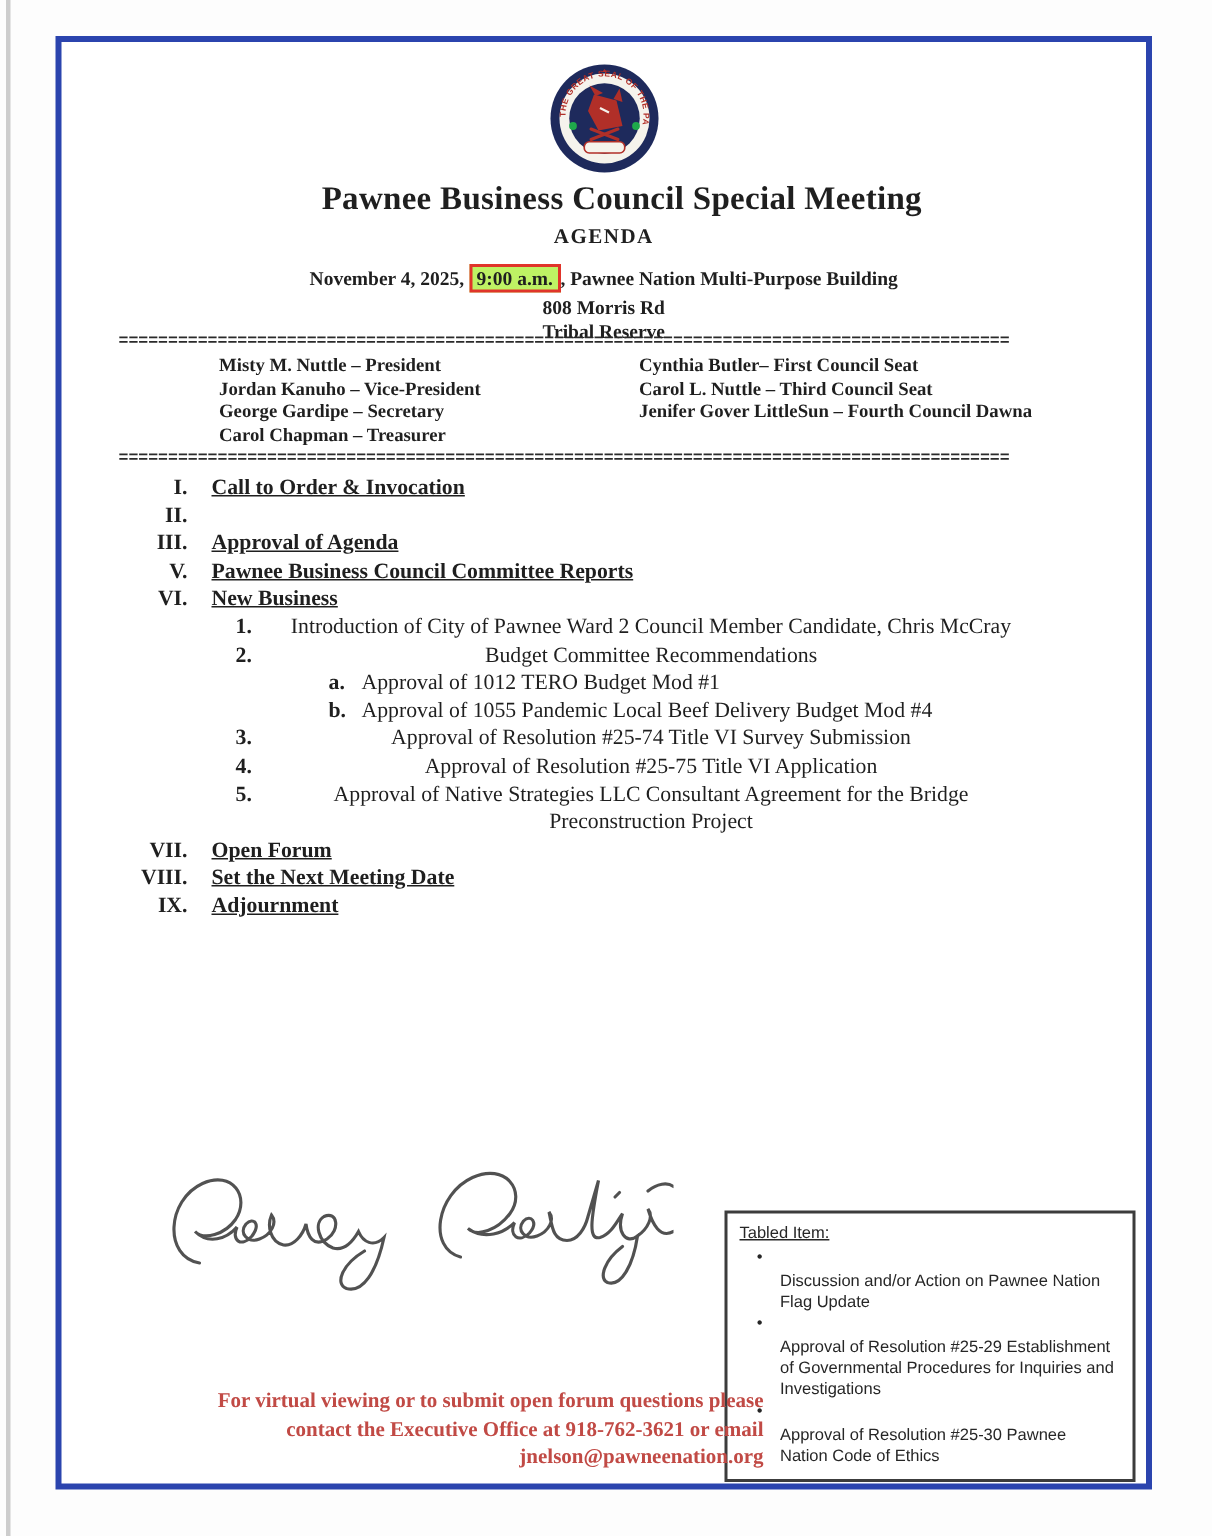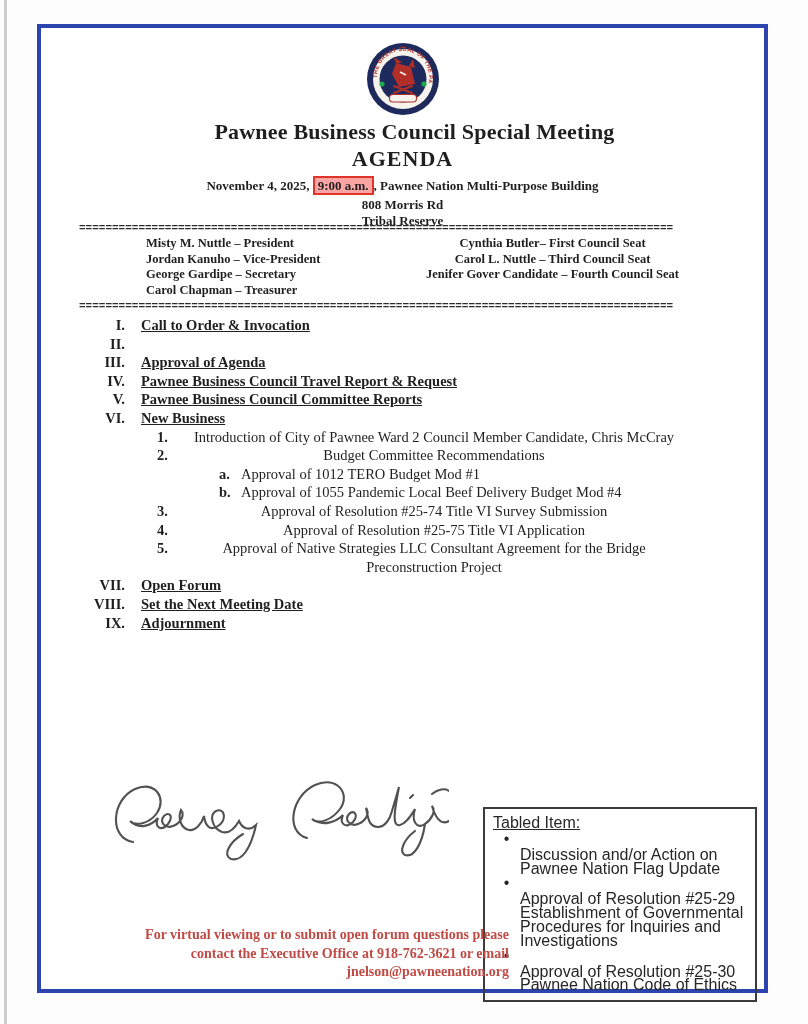--- a/index.html
+++ b/index.html
@@ -8,58 +8,58 @@
   .stage { position:relative; width:808px; height:1024px; background:#fdfdfd; }
   .photo-edge { position:absolute; left:4px; top:0; width:3px; height:1024px;
                 background:#cdcdcd; }
   .frame { position:absolute; left:37px; top:24px; width:731px; height:969px;
            border:4px solid #2b44ae; background:#ffffff; }
 
   
   .header { position:absolute; top:14px; left:0; width:100%; text-align:center; }
   .seal { display:block; margin:0 auto 2px auto; }
   .title-1 { font-size:22px; font-weight:bold; line-height:27px; letter-spacing:.2px;margin-left:24px; }
-  .title-2 { font-size:22px; font-weight:bold; line-height:28px; letter-spacing:1px; }
+  .title-2 { font-size:14px; font-weight:bold; line-height:28px; letter-spacing:1px; }
   .dateline { font-size:13px; font-weight:bold; line-height:22px; margin-top:2px; }
-  .hl { background:#fca5a5; border:2px solid #e0342a; padding:0 3px; }
+  .hl { background:#bef264; border:2px solid #e0342a; padding:0 3px; }
   .addr { font-size:13px; font-weight:bold; line-height:16px; }
 
   
   .divider { position:absolute; left:38px; width:652px; height:12px; overflow:hidden;
              font-family:"Liberation Mono", monospace; font-weight:bold; font-size:11px;
              line-height:12px; white-space:nowrap; color:#2a2a2a; }
   .divider-1 { top:194px; }
   .divider-2 { top:272px; }
 
   
   .officers { position:absolute; top:208px; left:0; width:100%; font-size:12.5px;
               font-weight:bold; line-height:15.6px; }
   .off-col { position:absolute; top:0; }
   .off-left  { left:105px; }
-  .off-right { left:385px;text-align:center; }
+  .off-right { left:385px; }
 
   
   .agenda { position:absolute; top:288px; left:44px; width:660px;
             font-size:14.5px; line-height:18.6px; }
   .roman-row { display:flex; }
   .roman-num { width:56px; text-align:right; padding-right:16px; font-weight:bold; }
   .roman-label { font-weight:bold; text-decoration:underline; }
   .nb-row { display:flex; margin-left:72px; }
   .nb-num { width:24px; padding-right:14px; font-weight:bold; }
   .nb-text { width:506px;text-align:center; }
   .sub-row { display:flex; margin-left:134px; }
   .sub-num { width:22px; padding-right:7px; text-align:left; font-weight:bold; }
 
   
   .signature { position:absolute; left:58px; top:740px; }
 
   
   .tabled { position:absolute; left:442px; top:779px; width:274px; min-height:122px;
             border:2px solid #3c3c3c; padding:7px 10px 8px 8px;
-            font-family:"Liberation Sans", sans-serif; font-size:16px;
+            font-family:"Liberation Sans", sans-serif; font-size:11px;
             line-height:13.8px; color:#262626; }
   .tabled-heading { text-decoration:underline; margin-bottom:2px; }
   .tabled-row { display:flex; margin-top:1px; }
   .tabled-bullet { width:27px; text-align:center; flex:none; }
   .tabled-text { flex:1;margin-top:16px; }
 
   
   .footer { position:absolute; left:16px; top:898px; width:452px; text-align:right;
             color:#c14a45; font-weight:bold; font-size:14px; line-height:18.5px; }
 </style>
@@ -106,39 +106,35 @@
     <div class="officers">
       <div class="off-col off-left" id="officers-left">
           <div>Misty M. Nuttle – President</div>
           <div>Jordan Kanuho – Vice-President</div>
           <div>George Gardipe – Secretary</div>
           <div>Carol Chapman – Treasurer</div>
         </div>
       <div class="off-col off-right" id="officers-right">
           <div>Cynthia Butler– First Council Seat</div>
           <div>Carol L. Nuttle – Third Council Seat</div>
-          <div>Jenifer Gover Candidate – Fourth Council Seat</div>
+          <div>Jenifer Gover LittleSun – Fourth Council Dawna</div>
         </div>
     </div>
 
     <div class="agenda" id="agenda-list">
         <div class="roman-row">
           <div class="roman-num">I.</div>
           <div class="roman-label">Call to Order &amp; Invocation</div>
         </div>
         <div class="roman-row">
           <div class="roman-num">II.</div>
         </div>
         <div class="roman-row">
           <div class="roman-num">III.</div>
           <div class="roman-label">Approval of Agenda</div>
-        </div>
-        <div class="roman-row">
-          <div class="roman-num">IV.</div>
-          <div class="roman-label">Pawnee Business Council Travel Report &amp; Request</div>
         </div>
         <div class="roman-row">
           <div class="roman-num">V.</div>
           <div class="roman-label">Pawnee Business Council Committee Reports</div>
         </div>
         <div class="roman-row">
           <div class="roman-num">VI.</div>
           <div class="roman-label">New Business</div>
         </div>
         <div class="nb-row">

